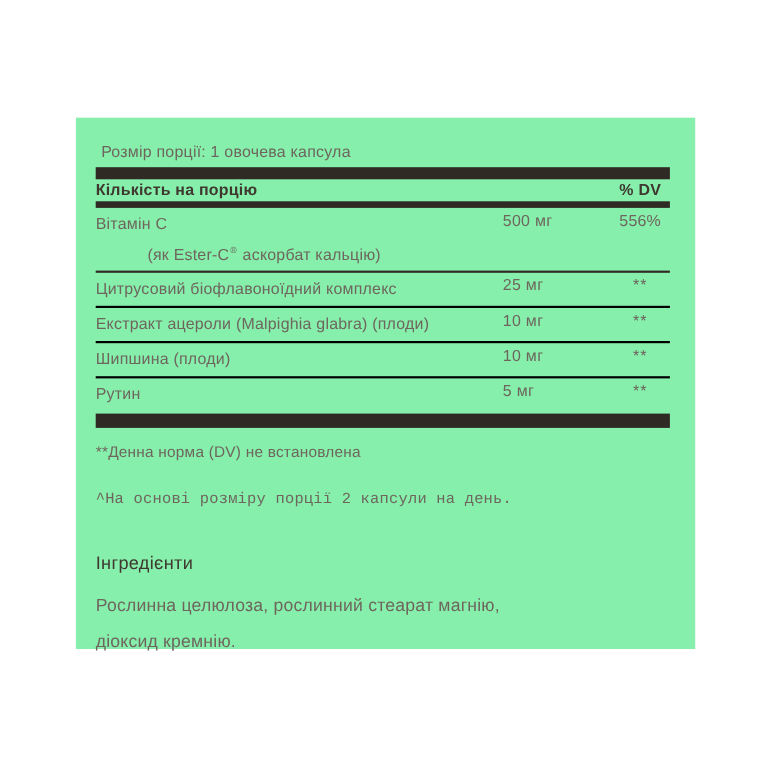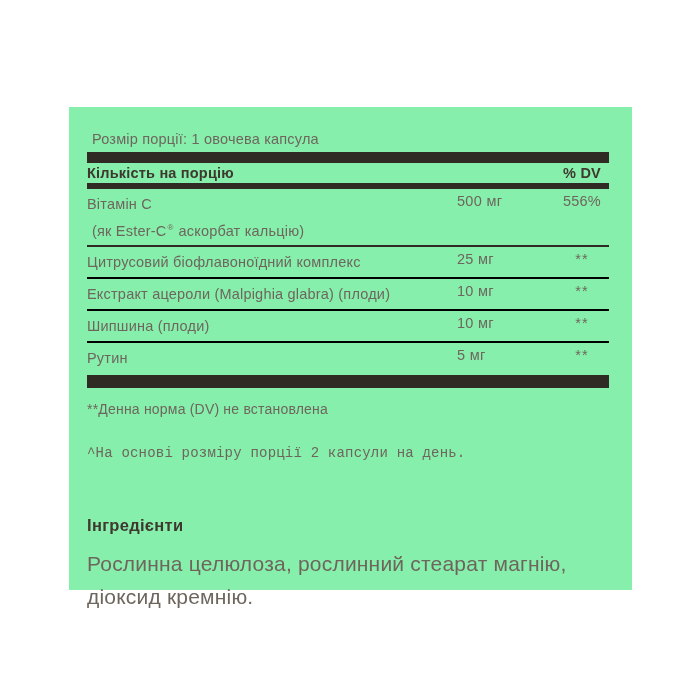--- a/index.html
+++ b/index.html
@@ -29,39 +29,39 @@
   }
   .hdr .sp{flex:1;}
   .cell-dv{width:54px;text-align:center;}
   .vitc{border-bottom:2px solid #2f2a24;padding:5px 0 6px;}
   .row-main{
     display:flex;align-items:flex-start;
     font-size:14.5px;line-height:15px;letter-spacing:.2px;
   }
   .row-main .lbl{width:370px;padding-top:3px;}
   .row-main .amt{width:98px;letter-spacing:.3px;}
-  .sub{padding:8px 0 0 5px;font-size:14.5px;line-height:15px;letter-spacing:.2px;}
+  .sub{padding:8px 0 0 5px;font-size:14.5px;line-height:15px;letter-spacing:.2px;margin-left:42px;}
   sup.reg{font-size:8px;vertical-align:6px;letter-spacing:0;margin:0 1px;}
   .t-row{
     display:flex;align-items:flex-start;
     padding:5px 0 7px;border-bottom:2px solid #000000;
     font-size:14.5px;line-height:15px;letter-spacing:.2px;
   }
   .t-row .lbl{width:370px;padding-top:3px;}
   .t-row .amt{width:98px;letter-spacing:.3px;}
   .t-row.last{border-bottom:none;padding-bottom:9px;}
   .dv-mark{letter-spacing:1px;}
   .fn{font-size:14px;line-height:16px;letter-spacing:.2px;}
   .fn1{margin-top:13px;}
   .fn2{margin-top:28px;font-family:Liberation Mono, monospace;}
   .ing-h{
-    margin-top:55px;font-size:16.5px;font-weight:bold;
+    margin-top:41px;font-size:16.5px;font-weight:normal;
     color:#3e382f;letter-spacing:.3px;
   }
-  .ing-t{margin-top:12px;font-size:21px;line-height:33px;letter-spacing:.2px;}
+  .ing-t{margin-top:12px;font-size:16px;line-height:33px;letter-spacing:.2px;}
 </style>
 </head>
 <body>
 
 <div class="panel">
   <div class="inner">
 
     <div class="serving">Розмір порції: 1 овочева капсула</div>
 
     <div class="bar bar-thick"></div>

